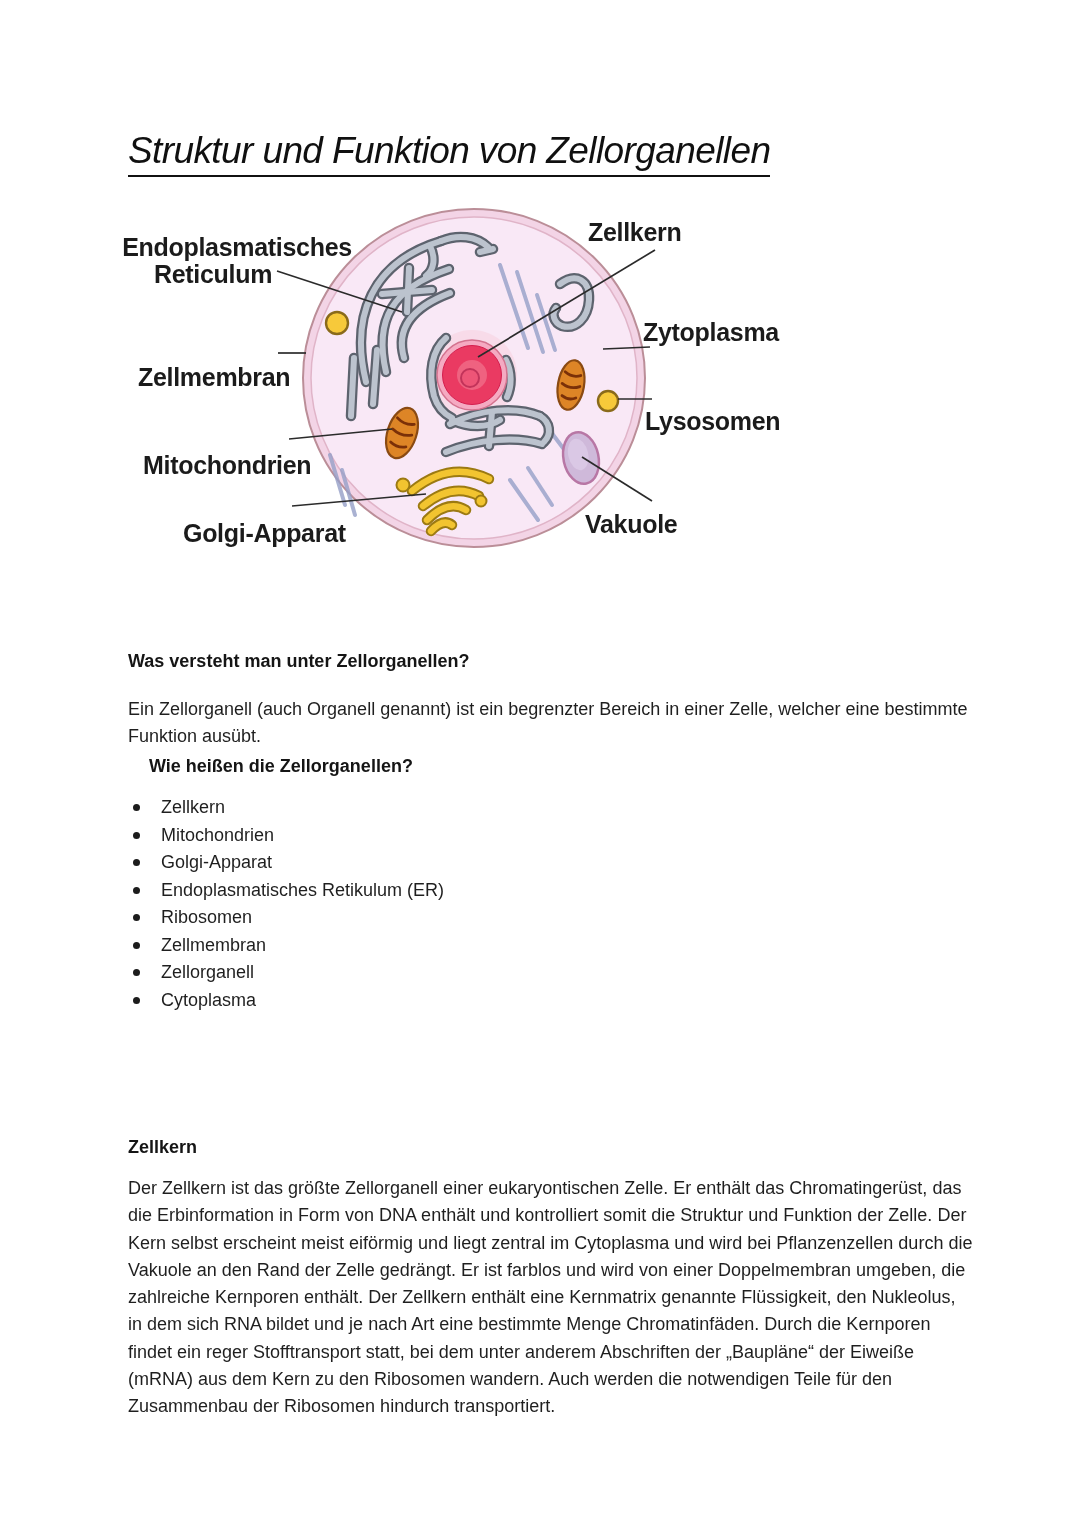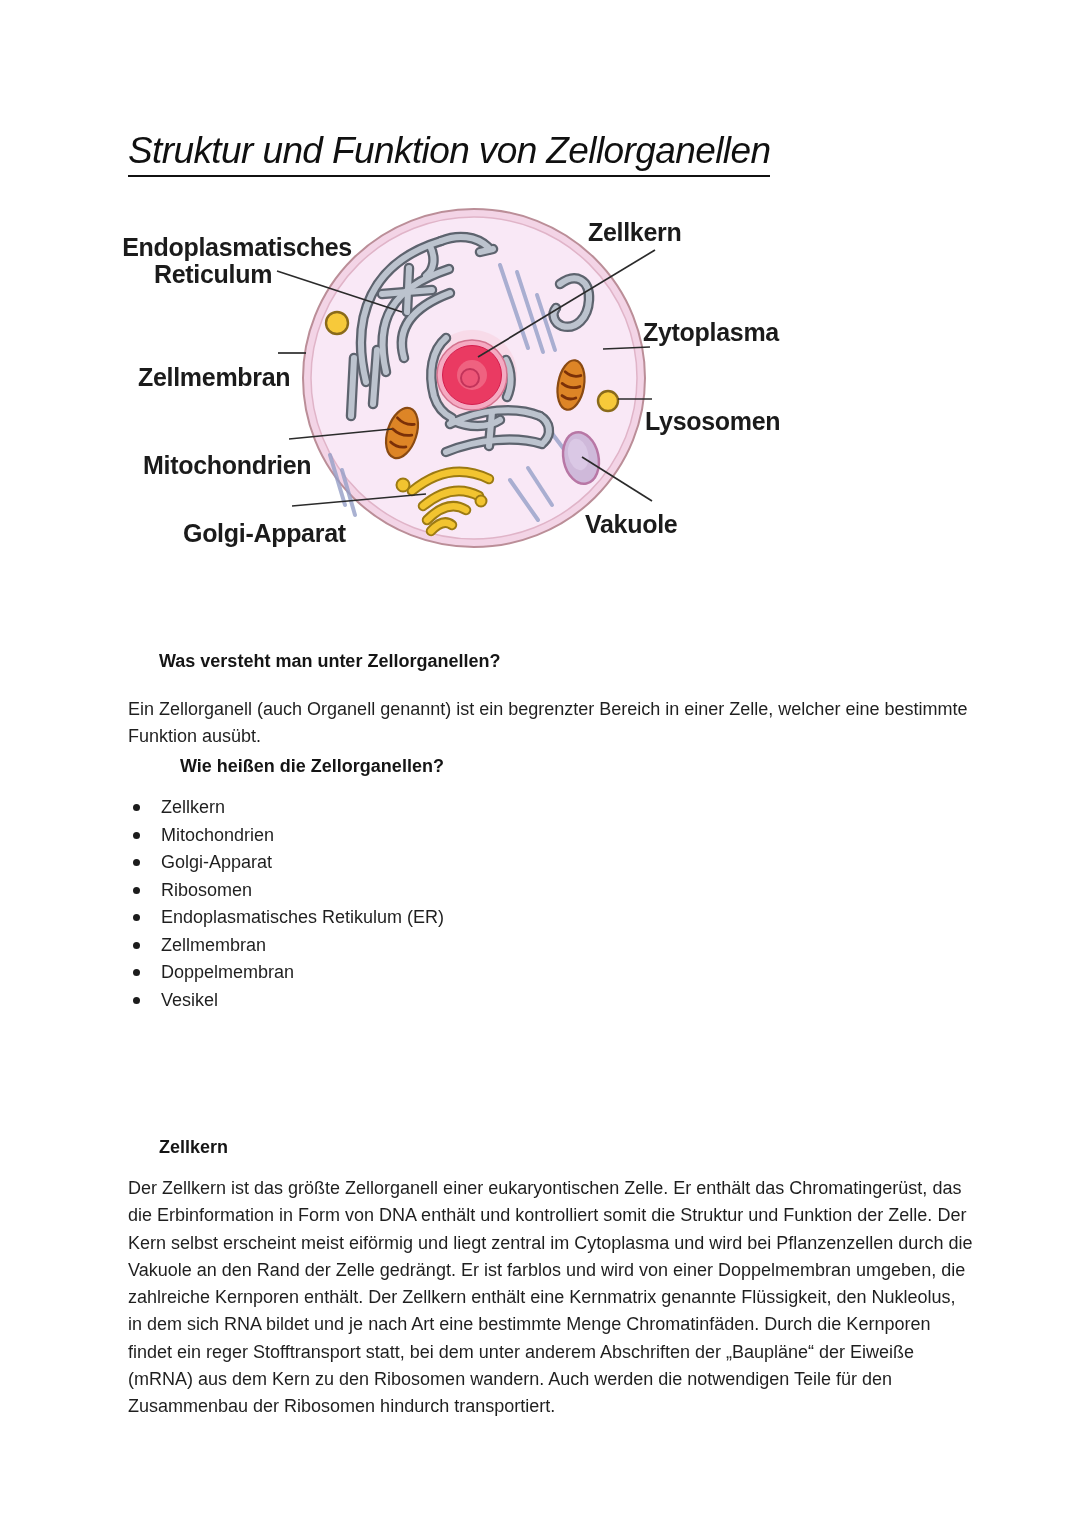--- a/index.html
+++ b/index.html
@@ -8,21 +8,21 @@
     font-family:"Liberation Sans","DejaVu Sans",sans-serif;color:#1f1f1f;
     overflow:hidden;
   }
   .abs{position:absolute;}
   .title{
     left:128px;top:130px;
     font-size:37px;font-style:italic;letter-spacing:-0.6px;color:#101010;
     display:inline-block;border-bottom:2.5px solid #111;padding-bottom:3px;
     white-space:nowrap;
   }
-  .h{font-size:18px;font-weight:700;color:#151515;white-space:nowrap;margin-left:31px;}
+  .h{font-size:18px;font-weight:700;color:#151515;white-space:nowrap;}
   .p{font-size:18px;line-height:27px;color:#1f1f1f;}
   .list{left:128px;top:794px;width:420px;}
   .li{position:relative;padding-left:33px;line-height:27.5px;font-size:18px;color:#1f1f1f;}
   .li .dot{position:absolute;left:5px;top:10px;width:7px;height:7px;border-radius:50%;background:#1c1c1c;}
   svg text{
     font-family:"Liberation Sans","DejaVu Sans",sans-serif;
     font-weight:700;font-size:25px;fill:#1b1b1b;letter-spacing:-0.3px;
   }
 </style>
 </head>
@@ -153,34 +153,34 @@
     <div class="li">
     <span class="dot"></span>
     <span>Mitochondrien</span>
   </div>
     <div class="li">
     <span class="dot"></span>
     <span>Golgi-Apparat</span>
   </div>
     <div class="li">
     <span class="dot"></span>
-    <span>Ribosomen</span>
+    <span>Endoplasmatisches Retikulum (ER)</span>
   </div>
     <div class="li">
     <span class="dot"></span>
-    <span>Endoplasmatisches Retikulum (ER)</span>
+    <span>Ribosomen</span>
   </div>
     <div class="li">
     <span class="dot"></span>
     <span>Zellmembran</span>
   </div>
     <div class="li">
     <span class="dot"></span>
-    <span>Doppelmembran</span>
+    <span>Zellorganell</span>
   </div>
     <div class="li">
     <span class="dot"></span>
-    <span>Vesikel</span>
+    <span>Cytoplasma</span>
   </div>
   </div>
 
 <div class="abs h" style="left:128px;top:1137px;">Zellkern</div>
 <div class="abs p" style="left:128px;top:1175px;width:845px;line-height:27.3px;">Der Zellkern ist das größte Zellorganell einer eukaryontischen Zelle. Er enthält das Chromatingerüst, das die Erbinformation in Form von DNA enthält und kontrolliert somit die Struktur und Funktion der Zelle. Der Kern selbst erscheint meist eiförmig und liegt zentral im Cytoplasma und wird bei Pflanzenzellen durch die Vakuole an den Rand der Zelle gedrängt. Er ist farblos und wird von einer Doppelmembran umgeben, die zahlreiche Kernporen enthält. Der Zellkern enthält eine Kernmatrix genannte Flüssigkeit, den Nukleolus, in dem sich RNA bildet und je nach Art eine bestimmte Menge Chromatinfäden. Durch die Kernporen findet ein reger Stofftransport statt, bei dem unter anderem Abschriften der „Baupläne“ der Eiweiße (mRNA) aus dem Kern zu den Ribosomen wandern. Auch werden die notwendigen Teile für den Zusammenbau der Ribosomen hindurch transportiert.</div>
 
 </body></html>

